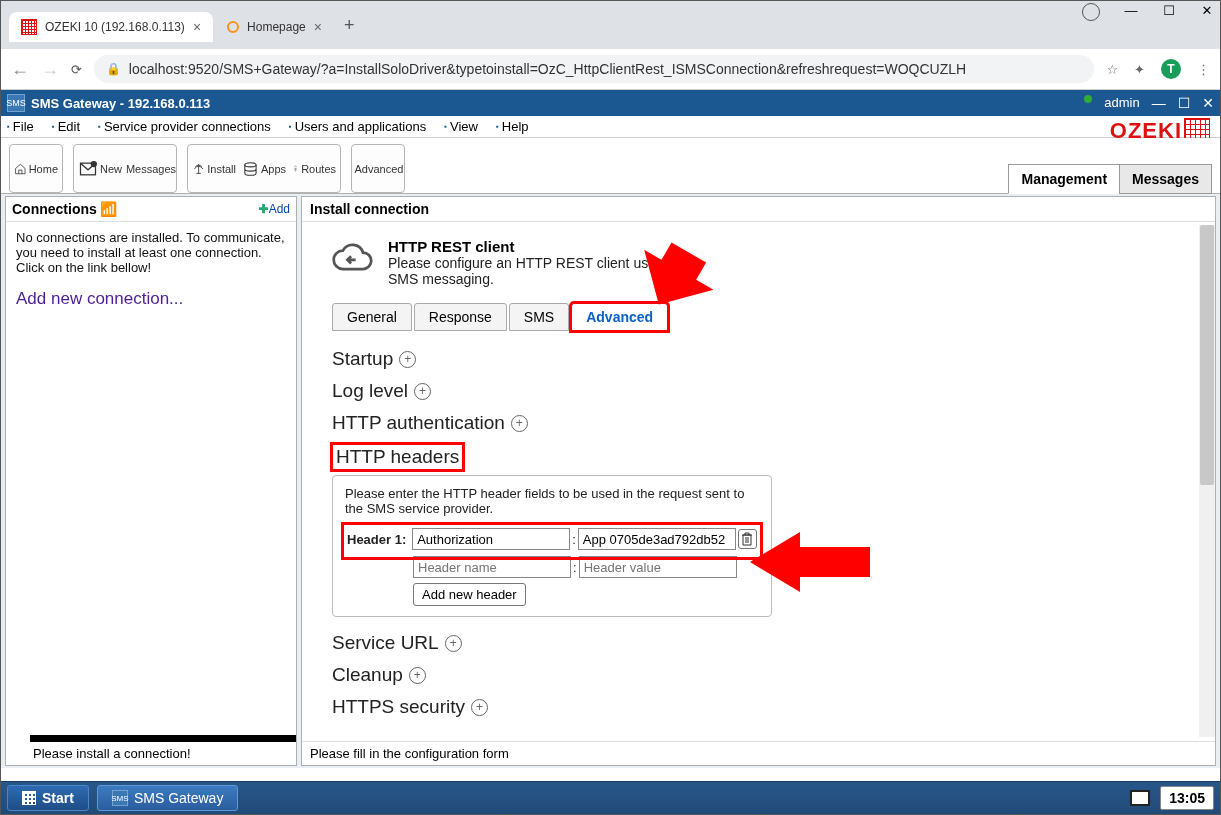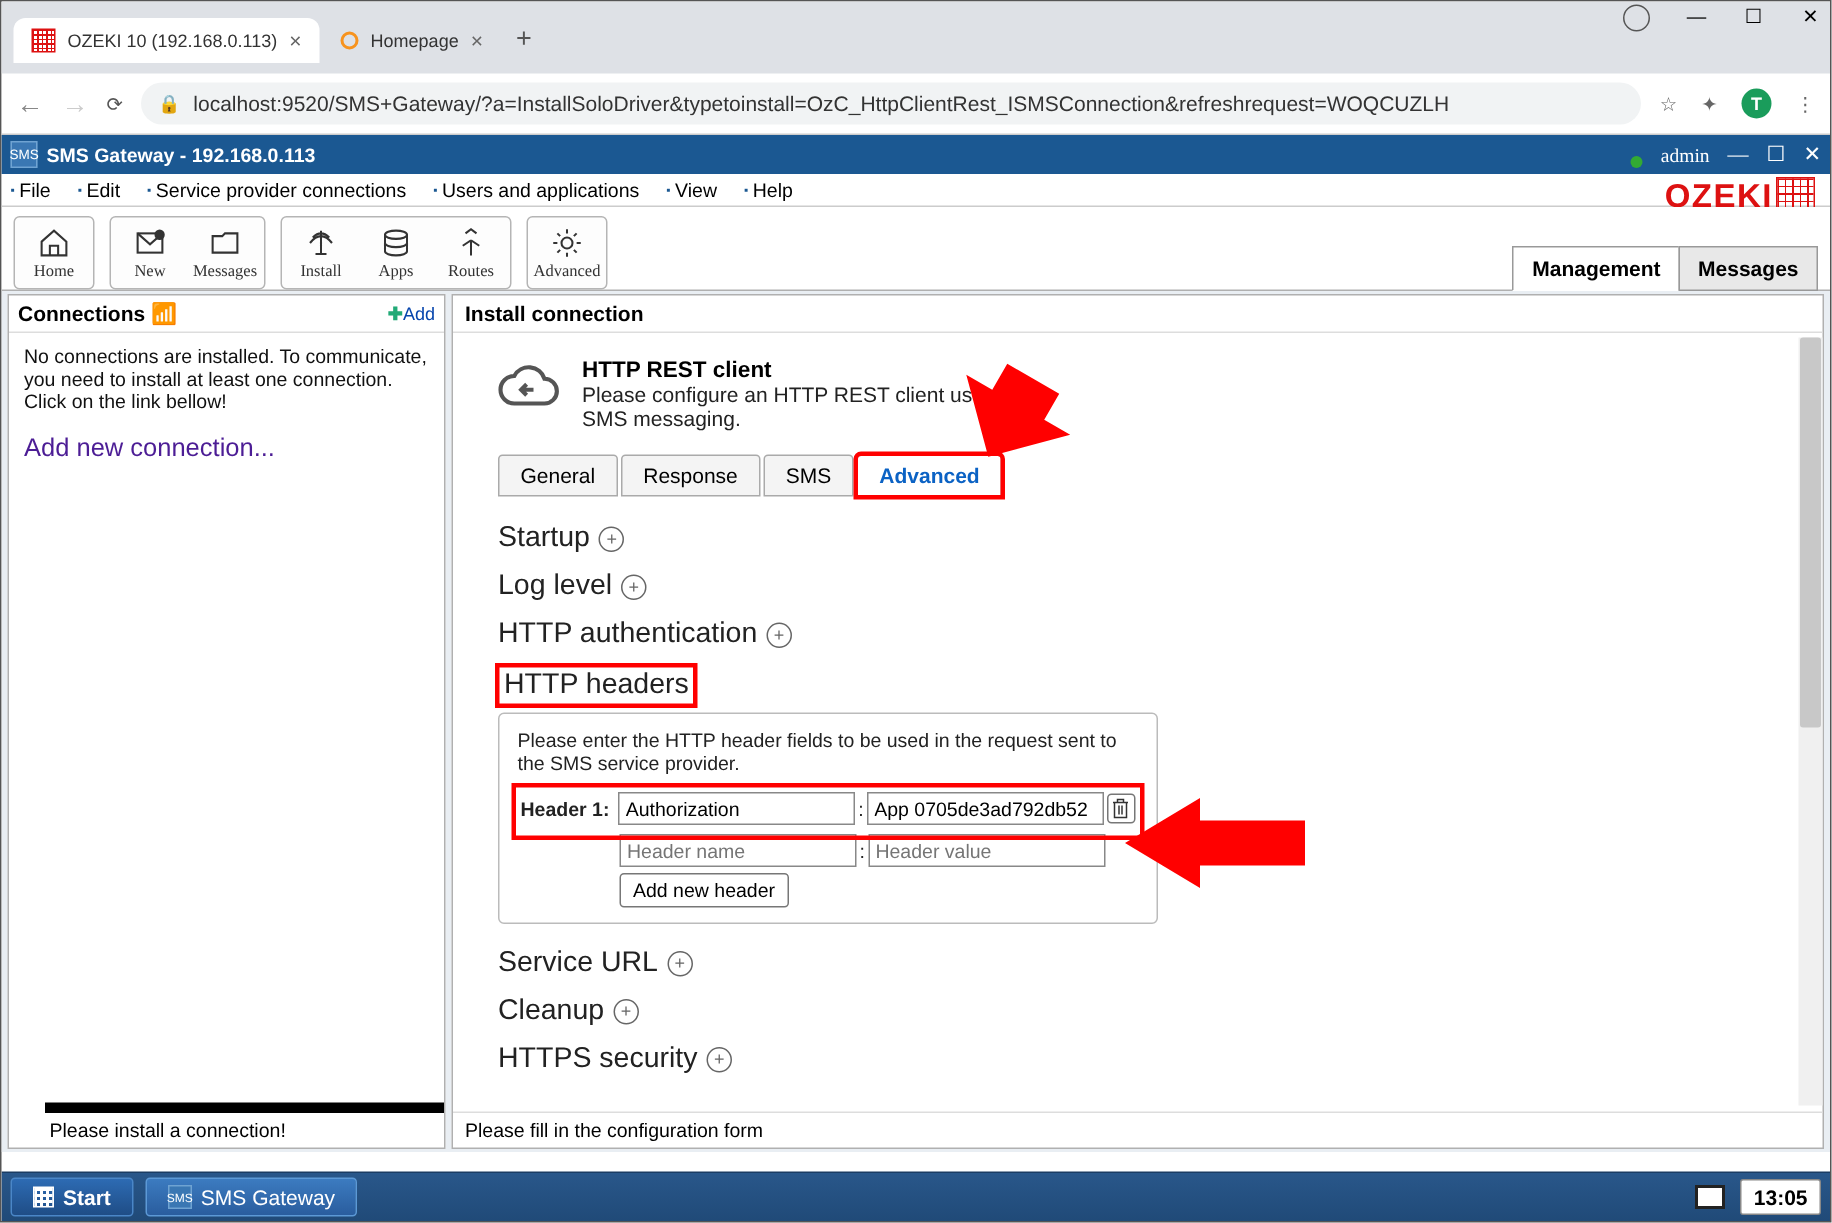--- a/index.html
+++ b/index.html
@@ -20,37 +20,37 @@
 .nav-arrow { color: #888; font-size: 18px; cursor: pointer; }
 .reload { color: #555; cursor: pointer; }
 .url-bar { flex: 1; display: flex; align-items: center; background: #f1f3f4; border-radius: 14px; height: 28px; padding: 0 12px; gap: 8px; font-size: 14px; color: #333; }
 .lock-icon { color: #666; font-size: 12px; }
 .addr-icons { display: flex; gap: 16px; align-items: center; color: #666; }
 
 
 .app-title-bar { background: #1b5892; color: #fff; height: 26px; display: flex; align-items: center; padding: 0 6px; font-size: 13px; justify-content: space-between; }
 .app-title-left { display: flex; align-items: center; gap: 6px; }
 .app-icon { width: 18px; height: 18px; background: #3a77b3; border: 1px solid #6fa3d2; display:flex; align-items:center; justify-content:center; font-size:9px; color:#fff; }
-.app-title-right { display: flex; align-items: flex-end; gap: 12px; font-family: Liberation Serif, serif; }
+.app-title-right { display: flex; align-items: flex-start; gap: 12px; }
 .status-dot { width: 8px; height: 8px; background: #3a3; border-radius: 50%; display: inline-block; }
 .app-win-btn { color: #fff; font-size: 14px; cursor: pointer; }
 
 
 .menu-bar { display: flex; align-items: center; height: 22px; background: #fff; border-bottom: 1px solid #ccc; padding: 0 6px; gap: 18px; font-size: 13px; color: #000; position: relative; }
 .menu-item { cursor: pointer; }
 .menu-item::before { content: "▪"; color: #1b5892; font-size: 8px; margin-right: 3px; position: relative; top: -2px; }
 .ozeki-logo { position: absolute; right: 10px; top: 2px; text-align: right; }
 .ozeki-logo .big { font-size: 22px; font-weight: bold; color: #d11; letter-spacing: 1px; }
 .ozeki-logo .small { font-size: 8px; color: #444; display: block; }
 .ozeki-grid { display:inline-block; width: 26px; height: 22px; border:1px solid #d11; background: repeating-linear-gradient(#d11 0 1px, transparent 1px 5px), repeating-linear-gradient(90deg, #d11 0 1px, transparent 1px 5px); vertical-align: top; margin-left:2px; }
 
 
 .toolbar-row { display: flex; align-items: stretch; background: #fff; padding: 6px 8px 0 8px; gap: 10px; border-bottom: 1px solid #b0b0b0; position: relative; height: 56px; }
 .tool-group { display: flex; gap: 6px; border: 1px solid #b5b5b5; border-radius: 4px; padding: 3px 4px; background: #fdfdfd; }
-.tool-btn { width: 44px; display: flex; flex-direction: column; align-items: center; justify-content: center; cursor: pointer; font-size: 11px; color: #333; gap: 2px; font-family: Liberation Serif, serif; }
+.tool-btn { width: 44px; display: flex; flex-direction: row; align-items: center; justify-content: center; cursor: pointer; font-size: 11px; color: #333; gap: 2px; }
 .tool-btn svg { width: 22px; height: 22px; stroke: #333; fill: none; stroke-width: 1.5; }
 .right-tabs { position: absolute; right: 8px; bottom: -1px; display: flex; }
 .right-tab { border: 1px solid #999; padding: 6px 12px; background: #e8e8e8; font-weight: bold; font-size: 14px; cursor: pointer; margin-left: -1px; }
 .right-tab.active { background: #fff; border-bottom: 1px solid #fff; }
 
 
 .main-area { display: flex; height: 574px; background: #e9eef3; }
 .sidebar { width: 292px; background: #fff; border: 1px solid #b0b0b0; margin: 2px 0 2px 4px; display: flex; flex-direction: column; }
 .sidebar-head { display: flex; align-items: center; justify-content: space-between; padding: 4px 6px; border-bottom: 1px solid #ddd; }
 .sidebar-title { font-weight: bold; font-size: 14px; display: flex; align-items: center; gap: 4px; }

